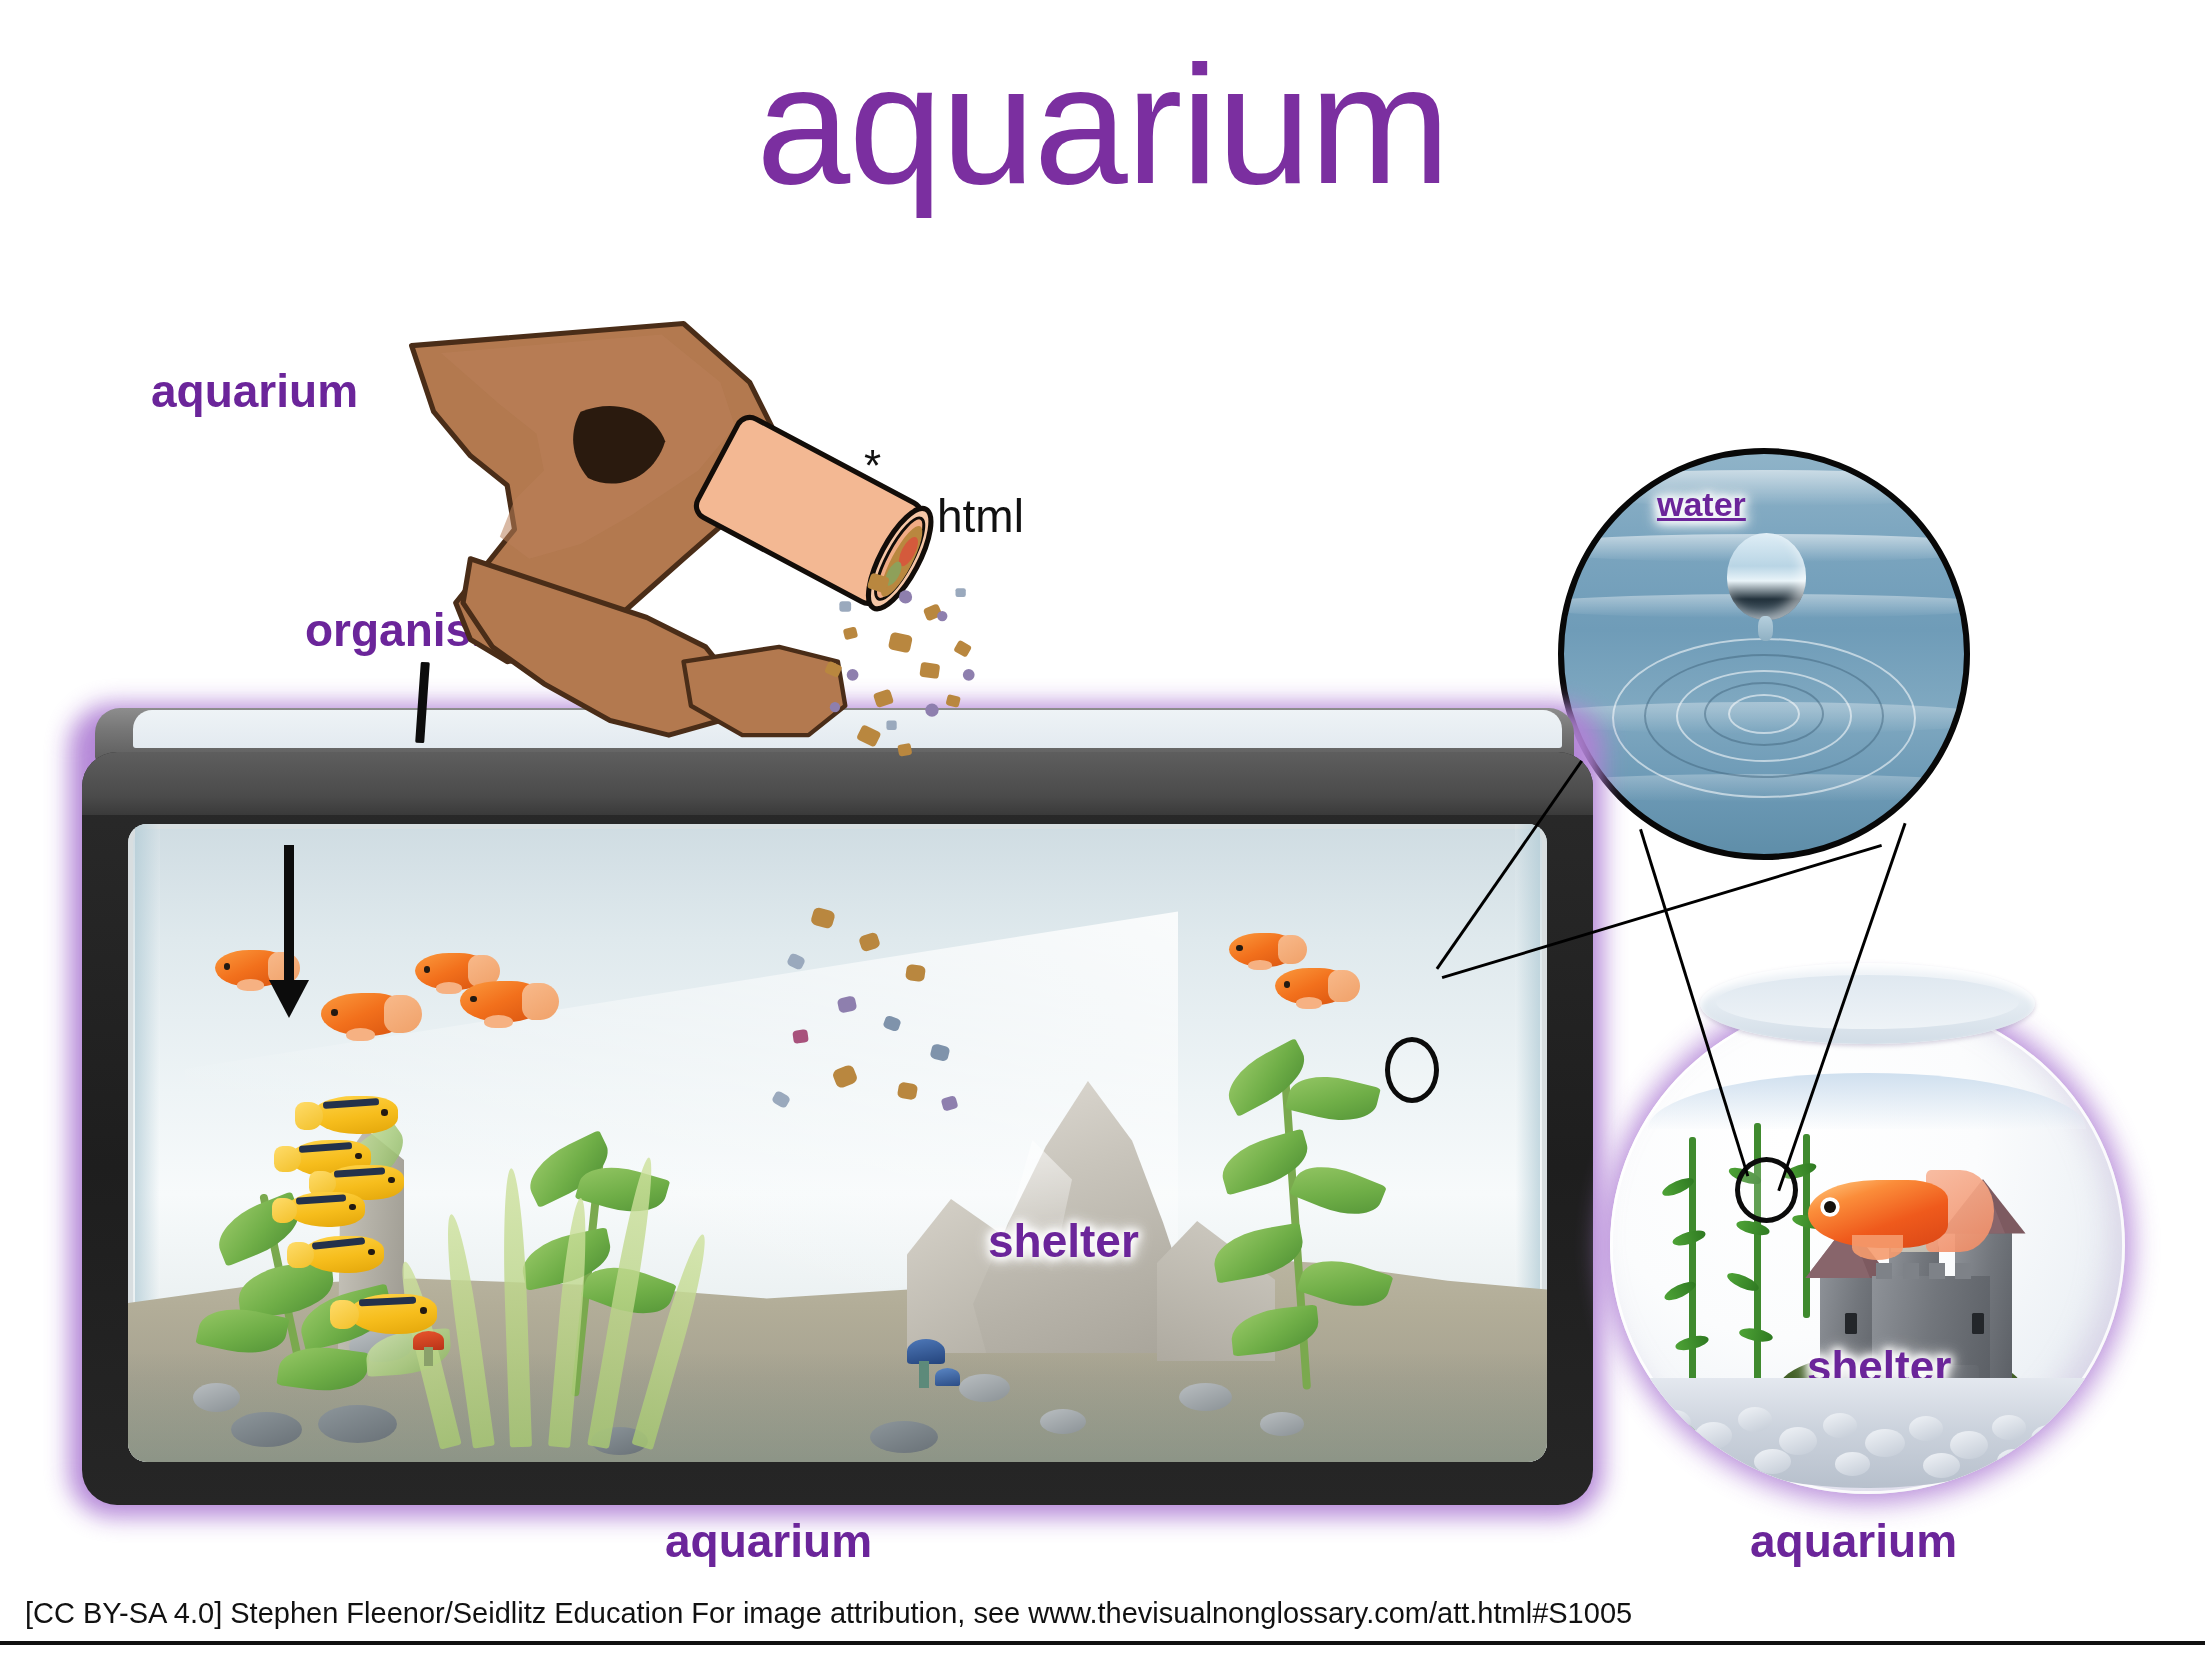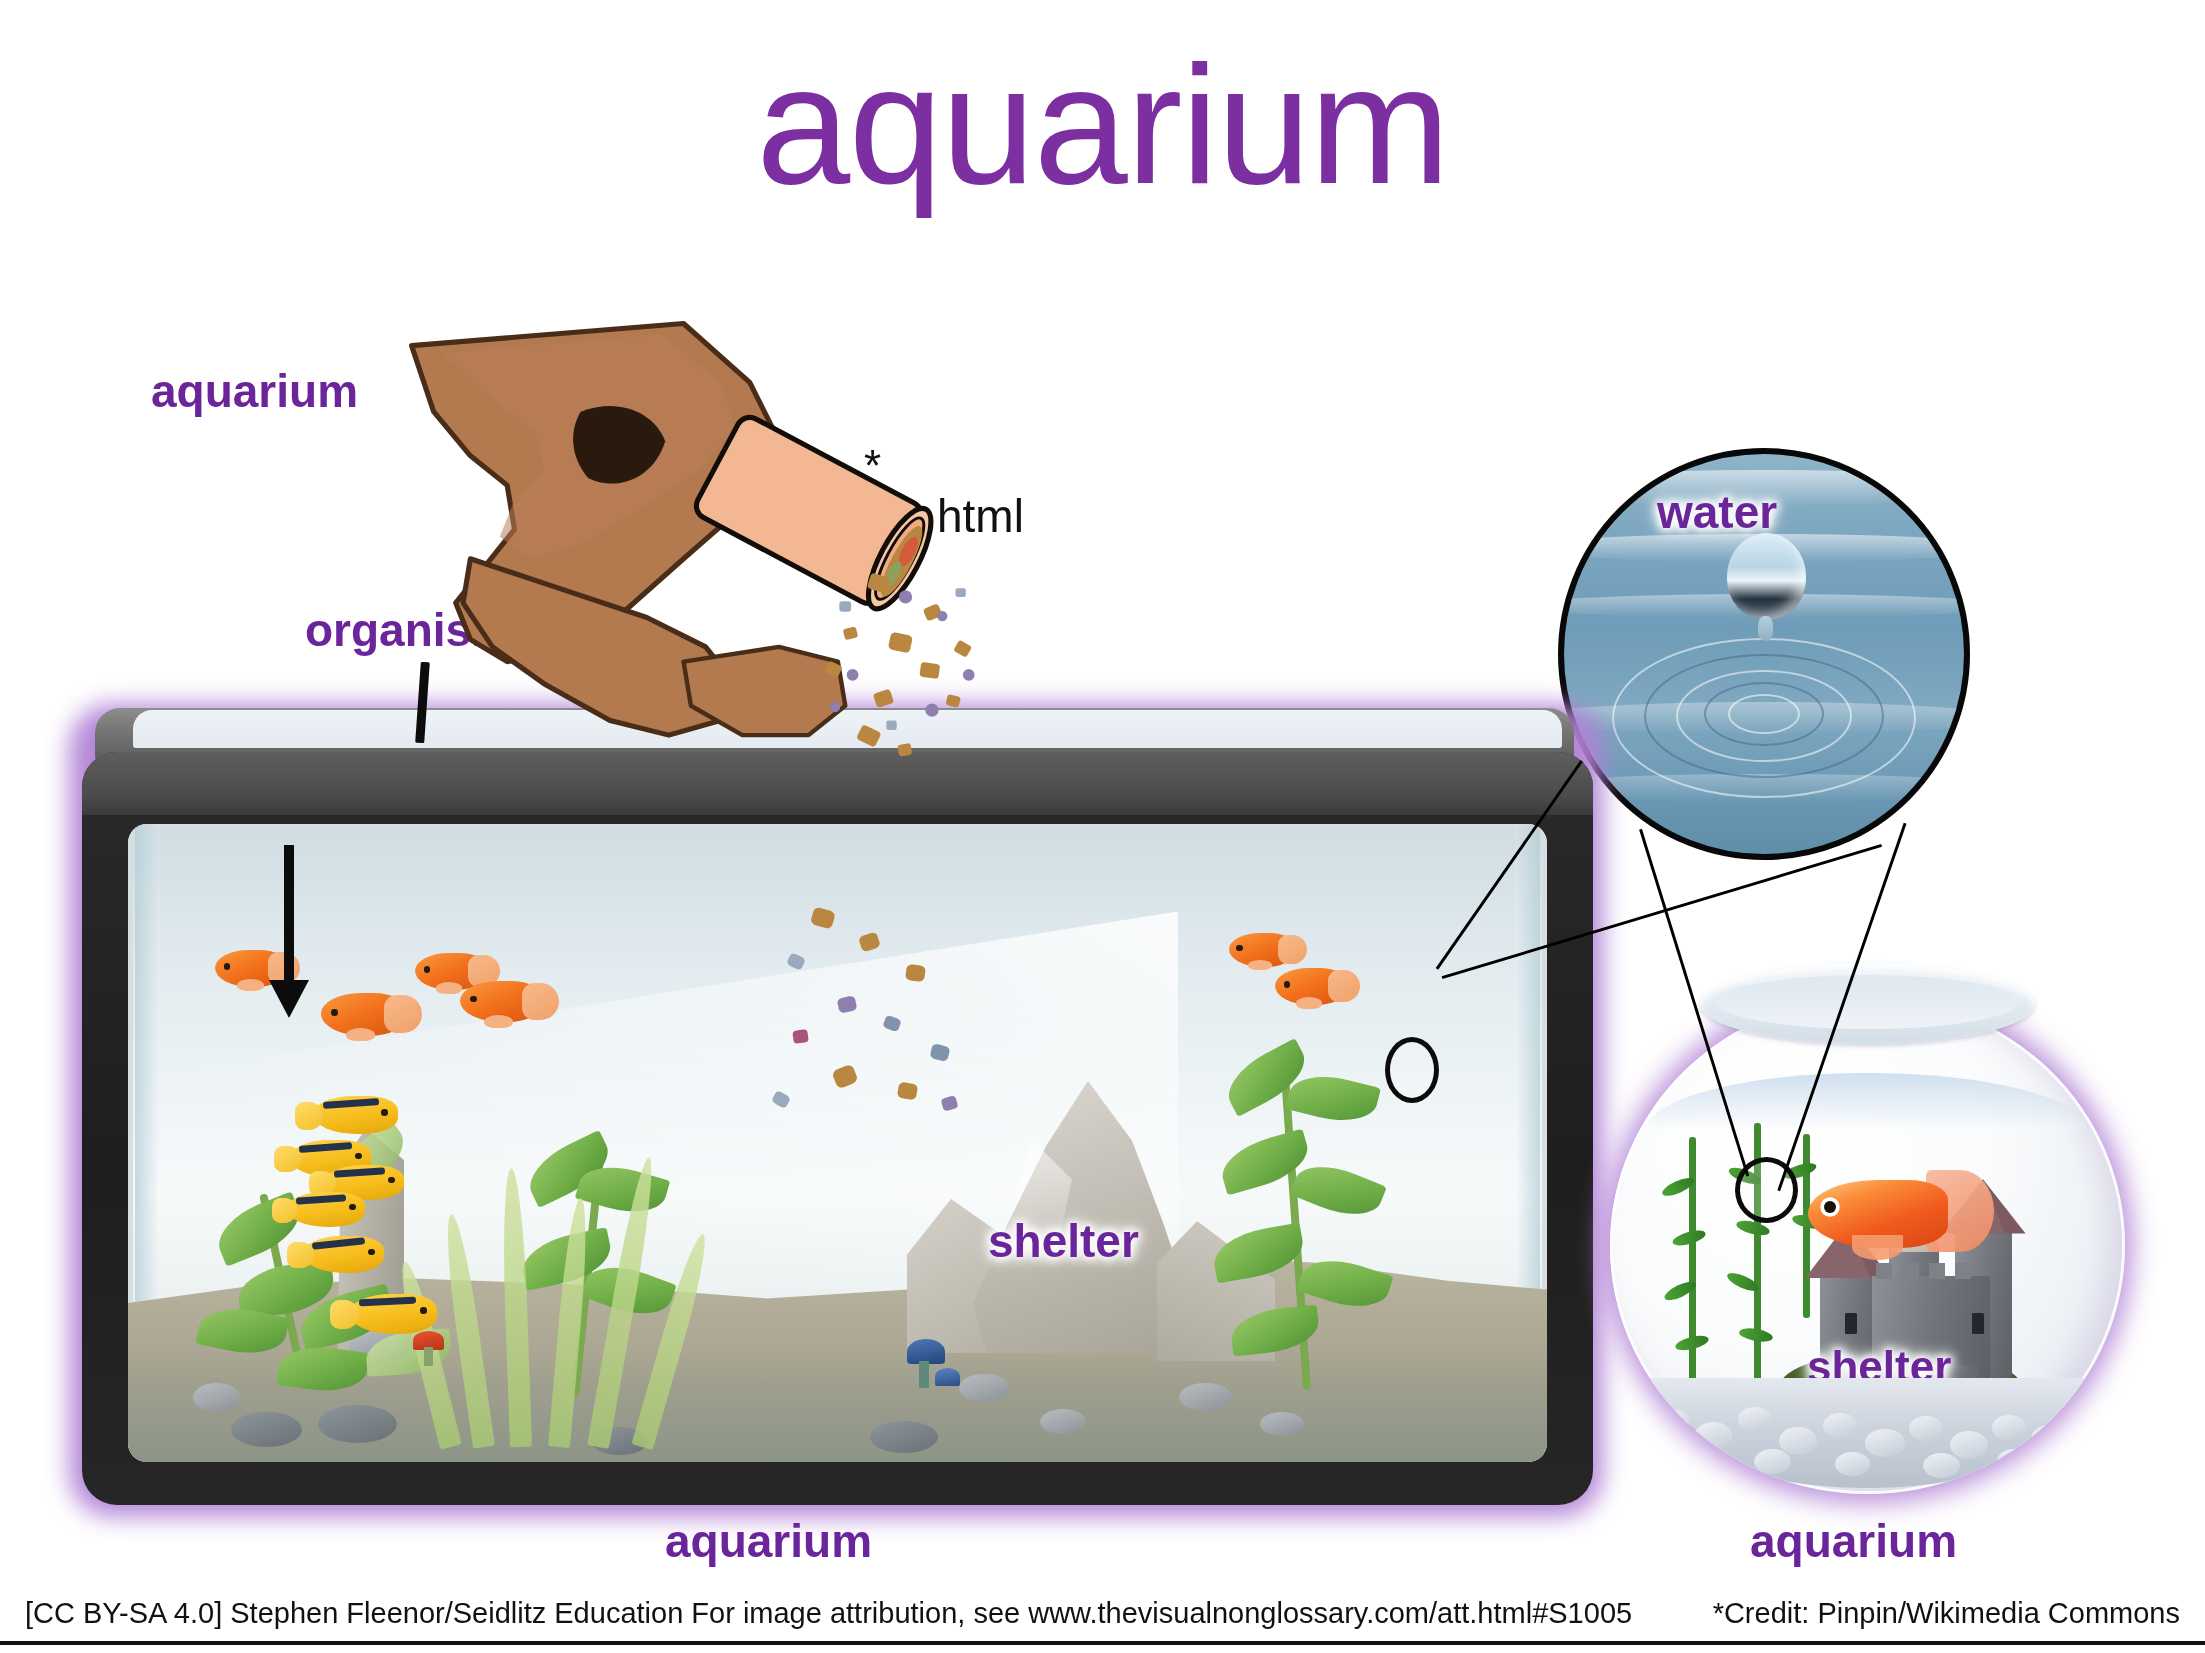--- a/index.html
+++ b/index.html
@@ -17,21 +17,21 @@
 
   
   .lbl { position:absolute; color:#6b259a; font-weight:bold; white-space:nowrap; }
   .lbl-glow { text-shadow:0 0 10.3px #fff,0 0 10.3px #fff,0 0 7.4px #fff,0 0 16px #fff,0 0 19px #fff; }
   .lbl-black { position:absolute; color:#111; font-weight:400; white-space:nowrap; }
 
   #label-caregiver { left:151px; top:364px; font-size:46px; }
   #label-organism  { left:305px; top:603px; font-size:46px; }
   #label-food      { left:937px; top:489px; font-size:46px; color:#111; font-weight:400; }
   #label-asterisk  { left:864px; top:441px; font-size:44px; color:#111; font-weight:400; }
-  #label-water     { left:1658px; top:481px; font-size:46px; }
+  #label-water     { left:1658px; top:481px; font-size:34px;text-decoration:underline; }
   #label-aquarium-tank { left:665px; top:1514px; font-size:46px; }
   #label-aquarium-bowl { left:1750px; top:1514px; font-size:46px; }
 
   
   .footer-rule { position:absolute; left:0; top:1641px; width:2205px; height:3.7px; background:#111; }
   .footer-left { position:absolute; left:25px; top:1597px; font-size:29px; color:#111; white-space:nowrap; }
   .footer-right { position:absolute; right:25px; top:1597px; font-size:29px; color:#111; white-space:nowrap; }
 
   
   .tank-wrap { position:absolute; left:82px; top:717px; width:1511px; height:790px; }
@@ -565,16 +565,15 @@
       <div class="callout-circle" style="left:125px; top:160px; width:63px; height:66px;"></div>
     </div>
     <div class="bowl-rim"></div>
     <div class="bowl-rim-inner"></div>
   </div>
 
   <div class="lbl" id="label-aquarium-bowl">aquarium</div>
 
   <div class="footer-rule"></div>
   <div class="footer-left">[CC BY-SA 4.0] Stephen Fleenor/Seidlitz Education For image attribution, see www.thevisualnonglossary.com/att.html#S1005</div>
-  <div class="footer-right">*Credit: Pinpin/Wikimedia Commons</div>
 
 </div>
 
 
 </body></html>

